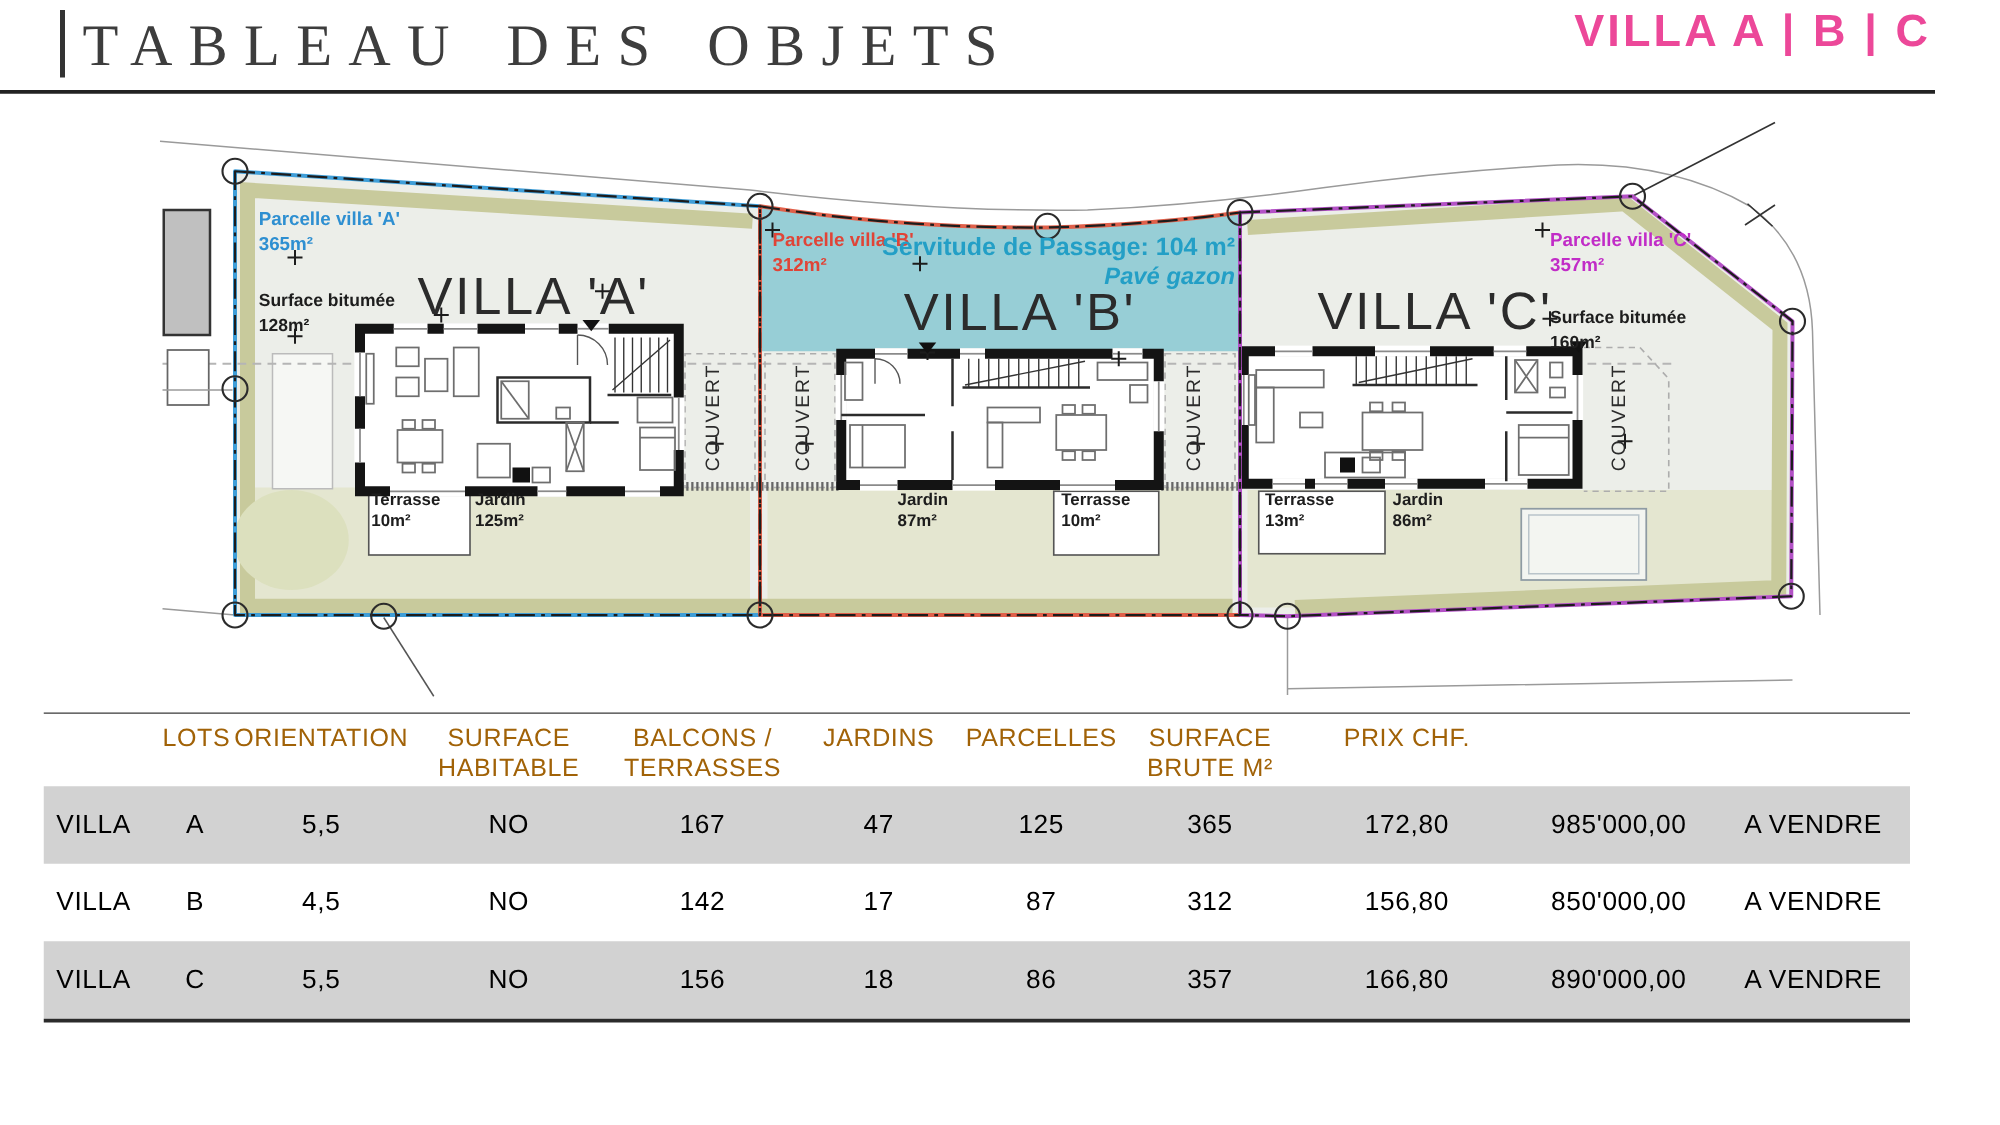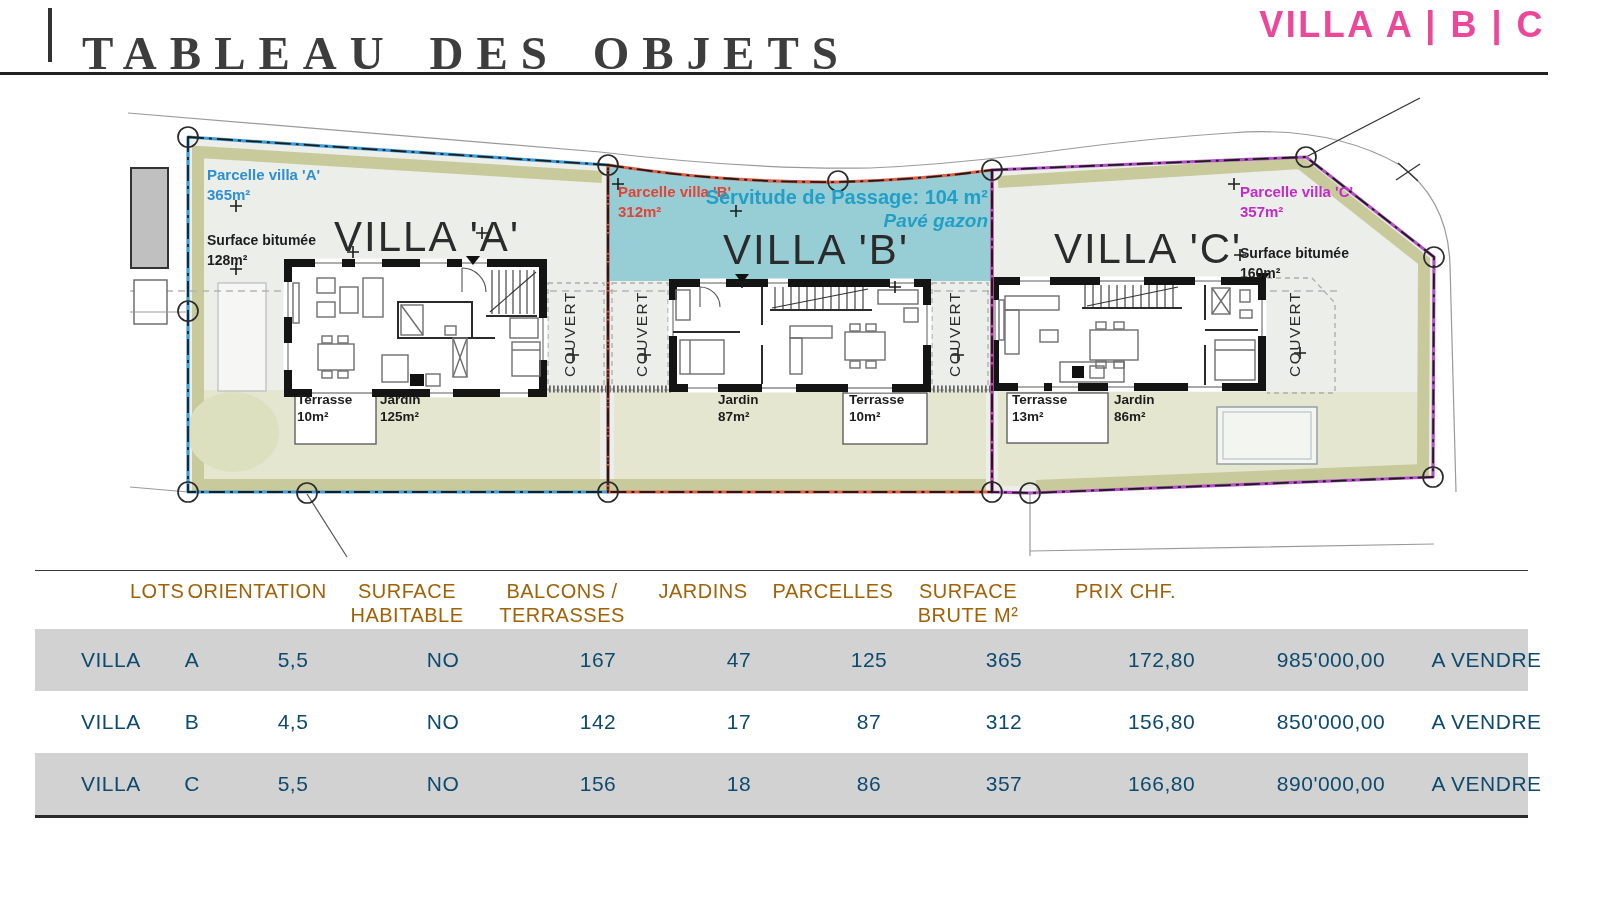--- a/index.html
+++ b/index.html
@@ -2,22 +2,22 @@
 <html><head>
 <meta charset="utf-8">
 <style>
   html,body{margin:0;padding:0;background:#ffffff;}
   body{width:1600px;height:900px;position:relative;overflow:hidden;
        font-family:"Liberation Sans",sans-serif;color:#3f3f3f;}
 
   
   .hdr{position:absolute;left:0;top:0;width:1600px;height:72px;}
   .hdr-bar{position:absolute;left:48px;top:8px;width:3.5px;height:54px;background:#333;}
-  .hdr-title{position:absolute;left:66px;top:10px;margin:16px;
-             font-family:"Liberation Serif",serif;font-weight:700;font-size:47px;
+  .hdr-title{position:absolute;left:66px;top:10px;margin:0;
+             font-family:"Liberation Serif",serif;font-weight:400;font-size:47px;
              letter-spacing:13px;word-spacing:8px;color:#3d3d3d;white-space:nowrap;}
   .hdr-right{position:absolute;right:55px;top:4px;font-weight:bold;font-size:36px;
              letter-spacing:2.5px;color:#ec4899;white-space:nowrap;}
   .hdr-rule{position:absolute;left:0;top:72px;width:1548px;height:2.5px;background:#222;}
 
   
   svg{position:absolute;left:0;top:0;}
   text{font-family:"Liberation Sans",sans-serif;}
   .villa-title{font-size:42px;letter-spacing:2px;fill:#2b2b2b;}
   .ann{font-weight:bold;font-size:15px;}
@@ -33,21 +33,21 @@
   .plus{stroke:#1c1c1c;stroke-width:1.6;}
   .ctx{stroke:#9a9a9a;stroke-width:1.2;fill:none;}
   .cdash{stroke:#adadad;stroke-width:1.3;fill:none;stroke-dasharray:5 4;}
 
   
   .tbl{position:absolute;left:35px;top:570px;width:1493px;border-top:1.8px solid #3a3a3a;}
   .grid{display:grid;grid-template-columns:95px 52px 150px 150px 160px 122px 138px 132px 183px 156px 155px;}
   .thead{padding-top:8px;height:50px;}
   .th{font-size:20px;letter-spacing:0.5px;color:#a16207;text-align:center;line-height:24px;}
   .th span{display:block;}
-  .trow{height:62px;align-items:center;font-size:21px;letter-spacing:0.5px;color:#0c4a6e;padding-left:36px;}
+  .trow{height:62px;align-items:center;font-size:21px;letter-spacing:0.5px;color:#000000;}
   .trow .td{text-align:center;}
   .trow .td.villa{text-align:left;padding-left:10px;}
   .gray{background:#d2d2d2;}
   .tbl-bottom{height:3px;background:#2b2b2b;margin-top:0;}
 </style>
 </head>
 <body>
 
 <div class="hdr">
   <div class="hdr-bar"></div>

